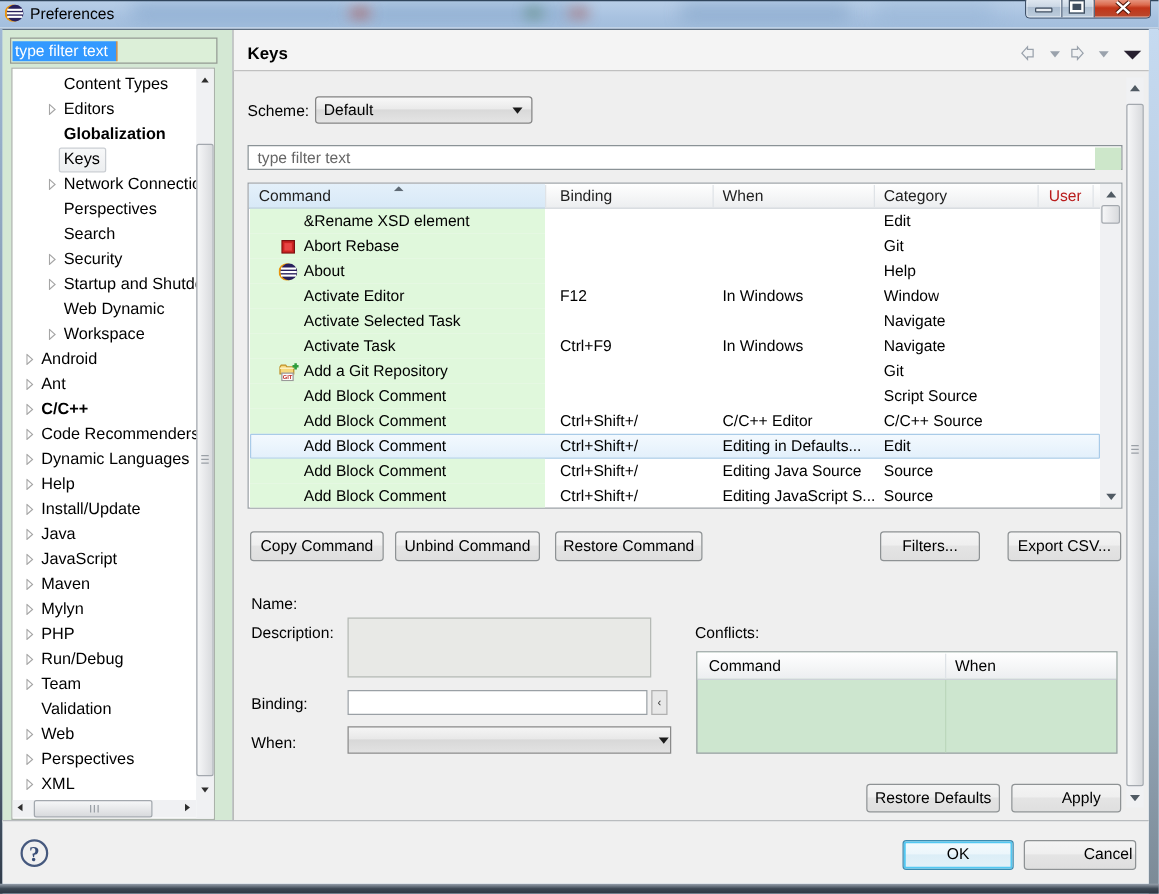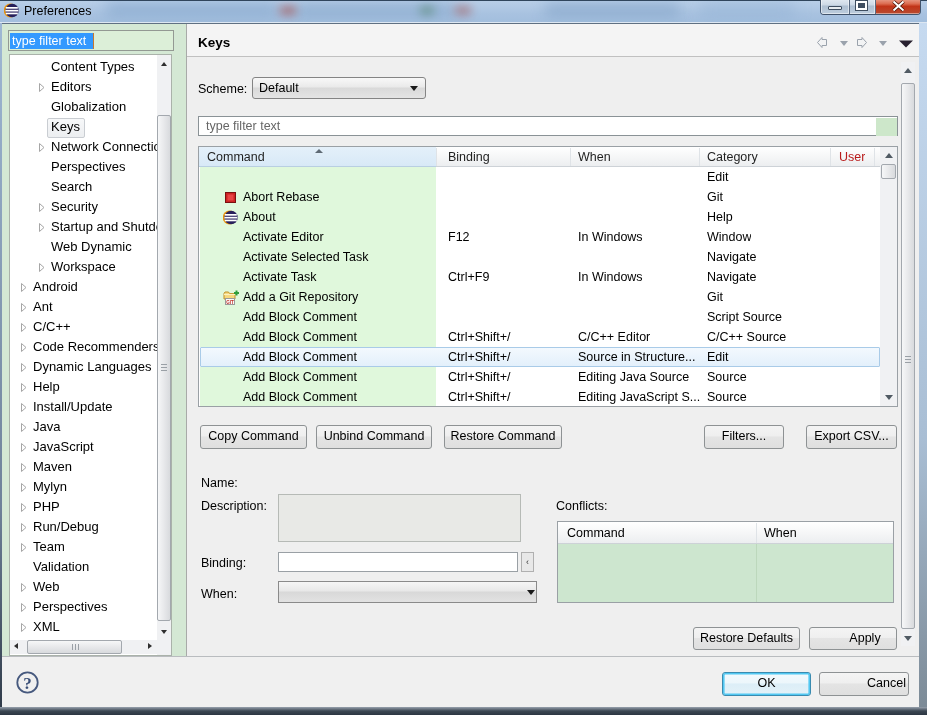--- a/index.html
+++ b/index.html
@@ -79,21 +79,21 @@
   <div class="abs" style="left:1px;top:2px;width:83px;height:16px;background:#3399ff;"></div>
   <div class="abs" style="left:3px;top:2px;height:16px;line-height:16px;color:#fff;font-size:12.5px;">type filter text</div>
   <div class="abs" style="left:84px;top:2px;width:1px;height:16px;background:#c87830;"></div>
 </div>
 <div class="abs" id="tree" style="left:9px;top:54px;width:163px;height:602px;background:#fff;border:1px solid #aab2aa;box-sizing:border-box;overflow:hidden;">
     <div class="ti" style="left:41px;top:2px;">Content Types</div>
 <svg class="abs" style="left:29px;top:28px" width="6" height="9" viewBox="0 0 6 9">
       <path d="M0.5 0.5 L5 4.5 L0.5 8.5 Z" fill="#fefefe" stroke="#a6a6a6" stroke-width="1"></path>
     </svg>
 <div class="ti" style="left:41px;top:22px;">Editors</div>
-<div class="ti" style="left:41px;top:42px;">Globalization</div>
+<div class="ti" style="left:41px;top:42px;font-weight:bold;">Globalization</div>
 <div class="abs" style="left:37px;top:63px;width:36px;height:18px;border:1px solid #c9cdd2;border-radius:2px;background:linear-gradient(#f7f8f9,#eceef0);"></div>
 <div class="ti" style="left:41px;top:62px;">Keys</div>
 <svg class="abs" style="left:29px;top:88px" width="6" height="9" viewBox="0 0 6 9">
       <path d="M0.5 0.5 L5 4.5 L0.5 8.5 Z" fill="#fefefe" stroke="#a6a6a6" stroke-width="1"></path>
     </svg>
 <div class="ti" style="left:41px;top:82px;">Network Connectio</div>
 <div class="ti" style="left:41px;top:102px;">Perspectives</div>
 <div class="ti" style="left:41px;top:122px;">Search</div>
 <svg class="abs" style="left:29px;top:148px" width="6" height="9" viewBox="0 0 6 9">
       <path d="M0.5 0.5 L5 4.5 L0.5 8.5 Z" fill="#fefefe" stroke="#a6a6a6" stroke-width="1"></path>
@@ -112,21 +112,21 @@
       <path d="M0.5 0.5 L5 4.5 L0.5 8.5 Z" fill="#fefefe" stroke="#a6a6a6" stroke-width="1"></path>
     </svg>
 <div class="ti" style="left:23px;top:222px;">Android</div>
 <svg class="abs" style="left:11px;top:248px" width="6" height="9" viewBox="0 0 6 9">
       <path d="M0.5 0.5 L5 4.5 L0.5 8.5 Z" fill="#fefefe" stroke="#a6a6a6" stroke-width="1"></path>
     </svg>
 <div class="ti" style="left:23px;top:242px;">Ant</div>
 <svg class="abs" style="left:11px;top:268px" width="6" height="9" viewBox="0 0 6 9">
       <path d="M0.5 0.5 L5 4.5 L0.5 8.5 Z" fill="#fefefe" stroke="#a6a6a6" stroke-width="1"></path>
     </svg>
-<div class="ti" style="left:23px;top:262px;">C/C++</div>
+<div class="ti" style="left:23px;top:262px;font-weight:bold;">C/C++</div>
 <svg class="abs" style="left:11px;top:288px" width="6" height="9" viewBox="0 0 6 9">
       <path d="M0.5 0.5 L5 4.5 L0.5 8.5 Z" fill="#fefefe" stroke="#a6a6a6" stroke-width="1"></path>
     </svg>
 <div class="ti" style="left:23px;top:282px;">Code Recommenders</div>
 <svg class="abs" style="left:11px;top:308px" width="6" height="9" viewBox="0 0 6 9">
       <path d="M0.5 0.5 L5 4.5 L0.5 8.5 Z" fill="#fefefe" stroke="#a6a6a6" stroke-width="1"></path>
     </svg>
 <div class="ti" style="left:23px;top:302px;">Dynamic Languages</div>
 <svg class="abs" style="left:11px;top:328px" width="6" height="9" viewBox="0 0 6 9">
       <path d="M0.5 0.5 L5 4.5 L0.5 8.5 Z" fill="#fefefe" stroke="#a6a6a6" stroke-width="1"></path>
@@ -223,20 +223,21 @@
 <div class="abs" style="left:237px;top:1px;width:1px;height:18px;background:#dfe3e7;"></div>
 <div class="abs" style="left:371px;top:1px;width:1px;height:18px;background:#dfe3e7;"></div>
 <div class="abs" style="left:500px;top:1px;width:1px;height:18px;background:#dfe3e7;"></div>
 <div class="abs" style="left:631px;top:1px;width:1px;height:18px;background:#dfe3e7;"></div>
 <div class="abs" style="left:675px;top:1px;width:1px;height:18px;background:#dfe3e7;"></div>
 <svg class="abs" style="left:116px;top:2px;" width="8" height="4" viewBox="0 0 8 4">
       <path d="M4 0 L8 4 L0 4 Z" fill="#5f6a75"></path>
     </svg>
 <div class="abs" style="left:1px;top:20px;width:236px;height:20px;background:#e0f8dc;"></div>
 
+<div class="tcell" style="left:44px;top:20px;width:190px;">&amp;Rename XSD element</div>
 <div class="tcell" style="left:508px;top:20px;">Edit</div>
 <div class="abs" style="left:1px;top:40px;width:236px;height:20px;background:#e0f8dc;"></div>
 <svg class="abs" style="left:26px;top:45px;" width="11" height="11" viewBox="0 0 11 11">
       <rect x="0.5" y="0.5" width="10" height="10" fill="#cc2222" stroke="#7a1010"></rect>
       <rect x="2.5" y="2.5" width="6" height="6" fill="#e84444"></rect>
     </svg>
 <div class="tcell" style="left:44px;top:40px;width:190px;">Abort Rebase</div>
 <div class="tcell" style="left:508px;top:40px;">Git</div>
 <div class="abs" style="left:1px;top:60px;width:236px;height:20px;background:#e0f8dc;"></div>
 <svg class="abs" style="left:24px;top:63px;" width="15" height="15" viewBox="0 0 15 15">
@@ -281,21 +282,21 @@
 <div class="abs" style="left:1px;top:180px;width:236px;height:20px;background:#e0f8dc;"></div>
 
 <div class="tcell" style="left:44px;top:180px;width:190px;">Add Block Comment</div>
 <div class="tcell" style="left:249px;top:180px;">Ctrl+Shift+/</div>
 <div class="tcell" style="left:379px;top:180px;">C/C++ Editor</div>
 <div class="tcell" style="left:508px;top:180px;">C/C++ Source</div>
 <div class="trow" style="top:200px;left:1px;width:680px;background:linear-gradient(#f3f9fe,#e3f0fb);border:1px solid #a9cbe8;border-radius:1px;box-sizing:border-box;"></div>
 
 <div class="tcell" style="left:44px;top:200px;width:190px;">Add Block Comment</div>
 <div class="tcell" style="left:249px;top:200px;">Ctrl+Shift+/</div>
-<div class="tcell" style="left:379px;top:200px;">Source in Structure...</div>
+<div class="tcell" style="left:379px;top:200px;">Editing in Defaults...</div>
 <div class="tcell" style="left:508px;top:200px;">Edit</div>
 <div class="abs" style="left:1px;top:220px;width:236px;height:20px;background:#e0f8dc;"></div>
 
 <div class="tcell" style="left:44px;top:220px;width:190px;">Add Block Comment</div>
 <div class="tcell" style="left:249px;top:220px;">Ctrl+Shift+/</div>
 <div class="tcell" style="left:379px;top:220px;">Editing Java Source</div>
 <div class="tcell" style="left:508px;top:220px;">Source</div>
 <div class="abs" style="left:1px;top:240px;width:236px;height:20px;background:#e0f8dc;"></div>
 
 <div class="tcell" style="left:44px;top:240px;width:190px;">Add Block Comment</div>

